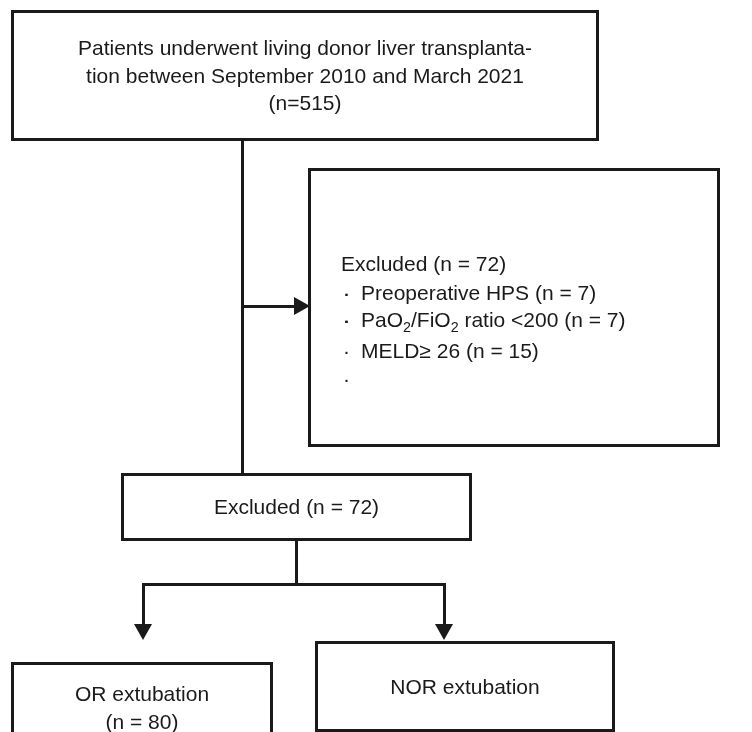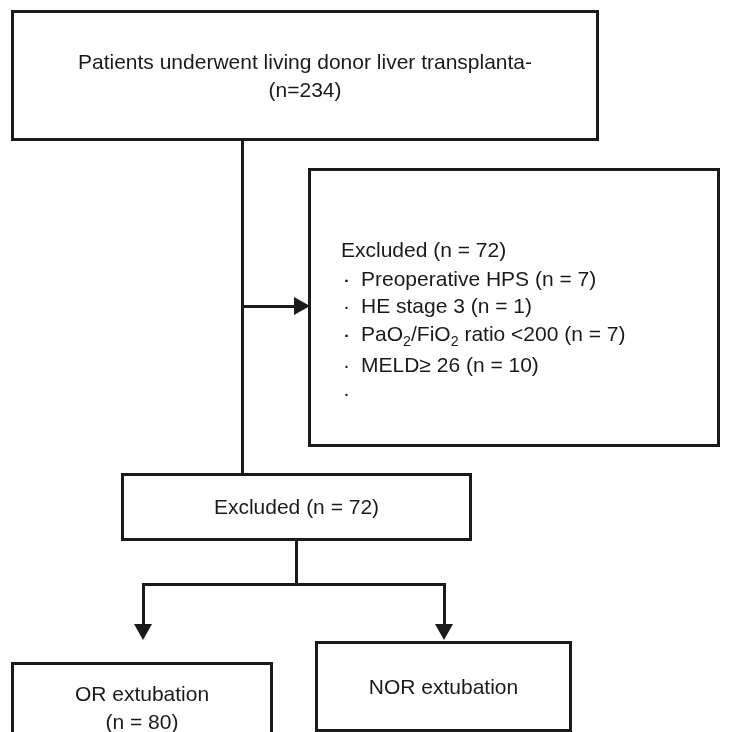--- a/index.html
+++ b/index.html
@@ -59,21 +59,21 @@
     border-left: 9px solid transparent;
     border-right: 9px solid transparent;
     border-top: 16px solid #1a1a1a;
   }
 
   
   #node-enrolled { left: 11px;  top: 10px;  width: 588px; height: 131px; padding: 0 8px; }
   #node-excluded-detail { left: 308px; top: 168px; width: 412px; height: 279px; padding: 0 0 0 30px; }
   #node-excluded-summary { left: 121px; top: 473px; width: 351px; height: 68px; }
   #node-or { left: 11px;  top: 662px; width: 262px; height: 91px; }
-  #node-nor { left: 315px; top: 641px; width: 257px; height: 91px; }
+  #node-nor { left: 315px; top: 641px; width: 300px; height: 91px; }
 
   .excl-title { margin-bottom: 1px; }
   .excl-list {
     list-style: none;
     margin: 0;
     padding: 0;
   }
   .excl-list li {
     position: relative;
     padding-left: 20px;
@@ -86,48 +86,49 @@
   }
   sub { font-size: 0.68em; }
 </style>
 </head>
 <body>
 
 <div id="flowchart">
 
   <div class="node center" id="node-enrolled">
     <div>Patients underwent living donor liver transplanta-</div>
-    <div>(n=234)</div>
+    <div>tion between September 2010 and March 2021</div>
+    <div>(n=515)</div>
   </div>
 
   <div class="line vline" style="left:241px; top:141px; height:332px;"></div>
 
   <div class="line hline" style="left:241px; top:305px; width:55px;"></div>
   <div class="arrow-right" style="left:294px; top:297px;"></div>
 
   <div class="node left" id="node-excluded-detail">
     <div class="excl-title">Excluded (n = 72)</div>
     <ul class="excl-list">
       <li>
         <span class="bullet">·</span>
       </li>
       <li>
         <span class="bullet">·</span><span>Preoperative HPS (n = 7)</span>
       </li>
       <li>
-        <span class="bullet">·</span><span>HE stage 3 (n = 1)</span>
+        <span class="bullet">·</span>
       </li>
       <li>
         <span class="bullet">·</span>
       </li>
       <li>
         <span class="bullet">·</span><span>PaO</span><sub>2</sub><span>/FiO</span><sub>2</sub><span> ratio &lt;200 (n = 7)</span>
       </li>
       <li>
-        <span class="bullet">·</span><span>MELD≥ 26 (n = 10)</span>
+        <span class="bullet">·</span><span>MELD≥ 26 (n = 15)</span>
       </li>
       <li>
         <span class="bullet">·</span>
       </li>
     </ul>
   </div>
 
   <div class="node center" id="node-excluded-summary">
     <div>Excluded (n = 72)</div>
   </div>

